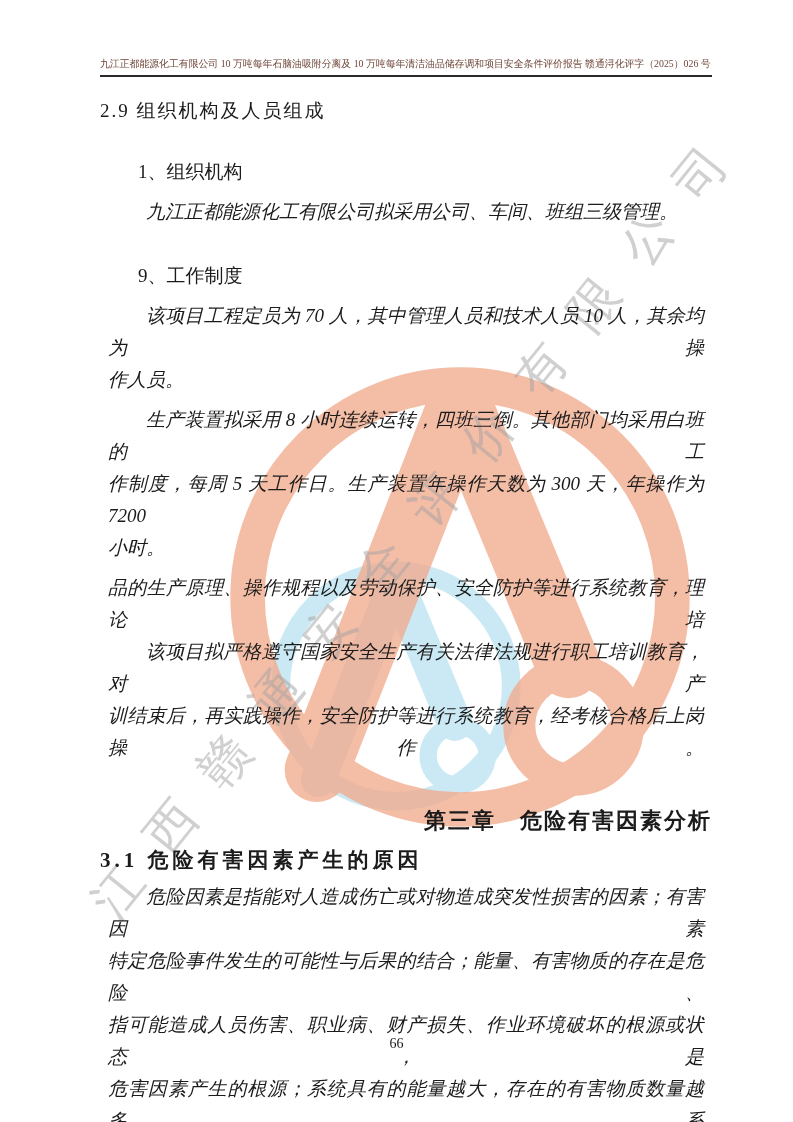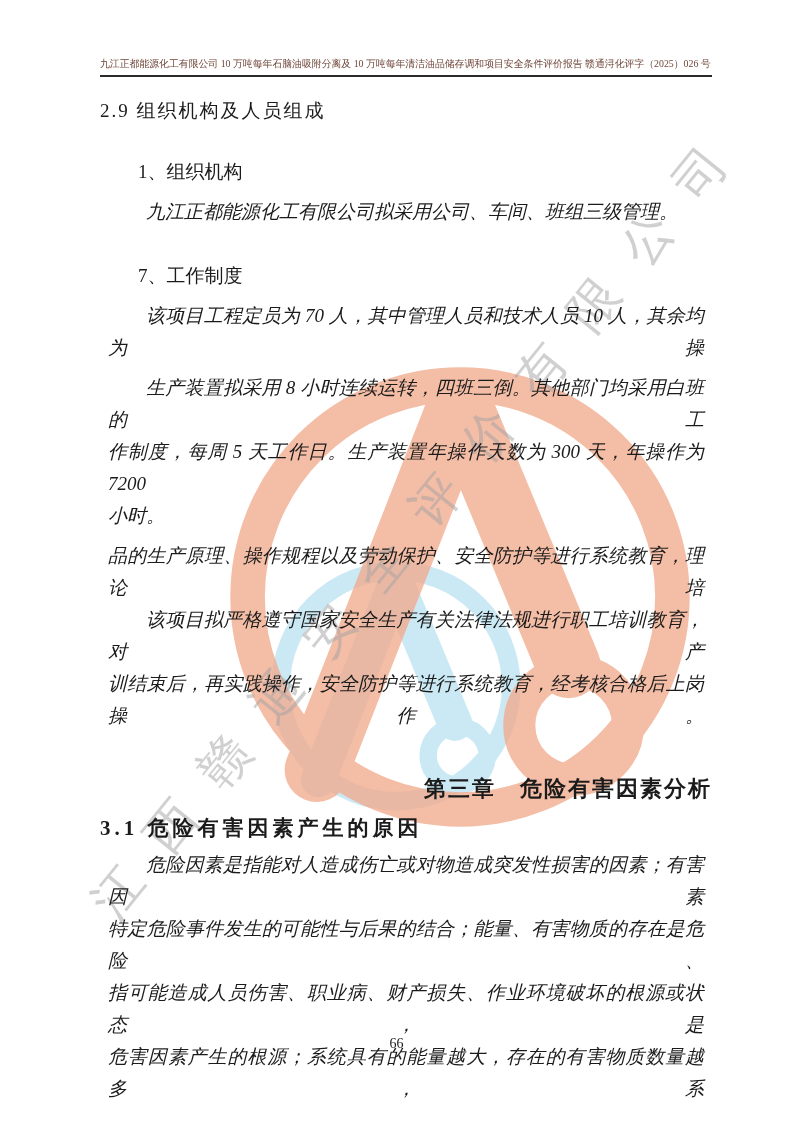--- a/index.html
+++ b/index.html
@@ -124,23 +124,24 @@
 
   <div class="content-layer">
     <div class="doc-header">九江正都能源化工有限公司 10 万吨每年石脑油吸附分离及 10 万吨每年清洁油品储存调和项目安全条件评价报告  赣通浔化评字（2025）026 号</div>
     <hr class="doc-header-rule">
     <div>
         <div class="h2">2.9 组织机构及人员组成</div>
         <div class="li-line">1、组织机构</div>
         <div class="para">
           <div class="para-line first">九江正都能源化工有限公司拟采用公司、车间、班组三级管理。</div>
         </div>
-        <div class="li-line">7、工作制度</div>
+        <div class="li-line">9、工作制度</div>
         <div class="para">
           <div class="para-line first fill">该项目工程定员为 70 人，其中管理人员和技术人员 10 人，其余均为操</div>
+          <div class="para-line">作人员。</div>
         </div>
         <div class="para">
           <div class="para-line first fill">生产装置拟采用 8 小时连续运转，四班三倒。其他部门均采用白班的工</div>
           <div class="para-line fill">作制度，每周 5 天工作日。生产装置年操作天数为 300 天，年操作为 7200</div>
           <div class="para-line">小时。</div>
         </div>
         <div class="para">
           <div class="para-line fill">品的生产原理、操作规程以及劳动保护、安全防护等进行系统教育，理论培</div>
           <div class="para-line first fill">该项目拟严格遵守国家安全生产有关法律法规进行职工培训教育，对产</div>
           <div class="para-line fill">训结束后，再实践操作，安全防护等进行系统教育，经考核合格后上岗操作。</div>

